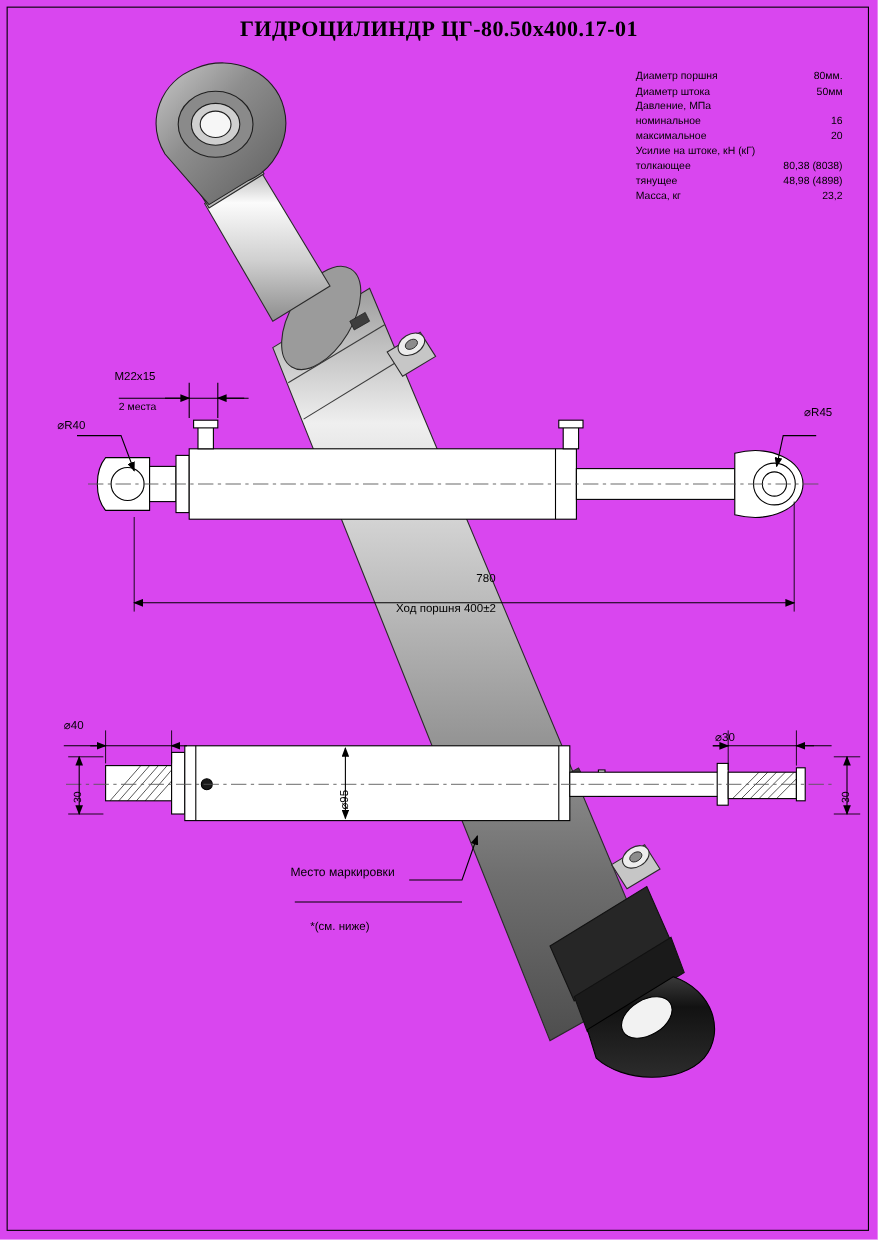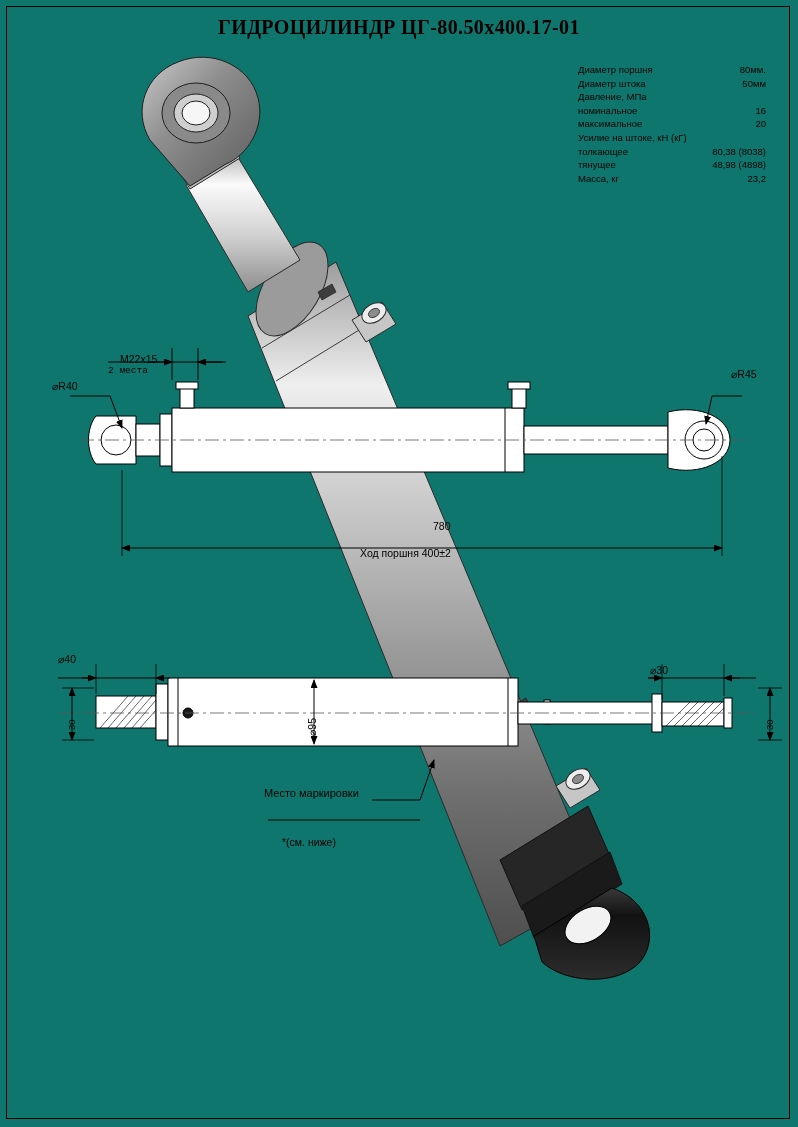--- a/index.html
+++ b/index.html
@@ -7,21 +7,21 @@
     padding: 0;
     background: #ffffff;
   }
   body {
     font-family: "Liberation Sans", sans-serif;
   }
   #sheet {
     position: relative;
     width: 798px;
     height: 1127px;
-    background: #0f766e;
+    background: #d946ef;
     overflow: hidden;
   }
   .frame {
     position: absolute;
     left: 6px;
     top: 6px;
     width: 784px;
     height: 1113px;
     border: 1px solid #000;
     box-sizing: border-box;
@@ -310,22 +310,22 @@
     <line x1="770" y1="688" x2="770" y2="740" stroke="#000" stroke-width="1" marker-start="url(#al)" marker-end="url(#ar)"></line>
     <line x1="758" y1="688" x2="782" y2="688" stroke="#000" stroke-width="0.8"></line>
     <line x1="758" y1="740" x2="782" y2="740" stroke="#000" stroke-width="0.8"></line>
 
     <line x1="314" y1="680" x2="314" y2="744" stroke="#000" stroke-width="1" marker-start="url(#al)" marker-end="url(#ar)"></line>
 
     <polyline points="372,800 420,800 434,760" fill="none" stroke="#000" stroke-width="1" marker-end="url(#ar)"></polyline>
     <line x1="268" y1="820" x2="420" y2="820" stroke="#000" stroke-width="1"></line>
   </svg>
 
-  <div class="lbl" style="left:120px; top:336px;margin-top:17px;">M22x15</div>
-  <div class="lbl sm" style="left:108px; top:365px;font-family:Liberation Mono, monospace;">2 места</div>
+  <div class="lbl" style="left:104px; top:336px;">M22x15</div>
+  <div class="lbl sm" style="left:108px; top:365px;">2 места</div>
 
   <div class="lbl" style="left:52px; top:380px;">⌀R40</div>
   <div class="lbl" style="left:731px; top:368px;">⌀R45</div>
 
   <div class="lbl" style="left:405px; top:520px;margin-left:28px;">780</div>
   <div class="lbl" style="left:360px; top:547px;">Ход поршня 400±2</div>
 
   <div class="lbl" style="left:58px; top:653px;">⌀40</div>
   <div class="lbl" style="left:650px; top:664px;">⌀30</div>
 

